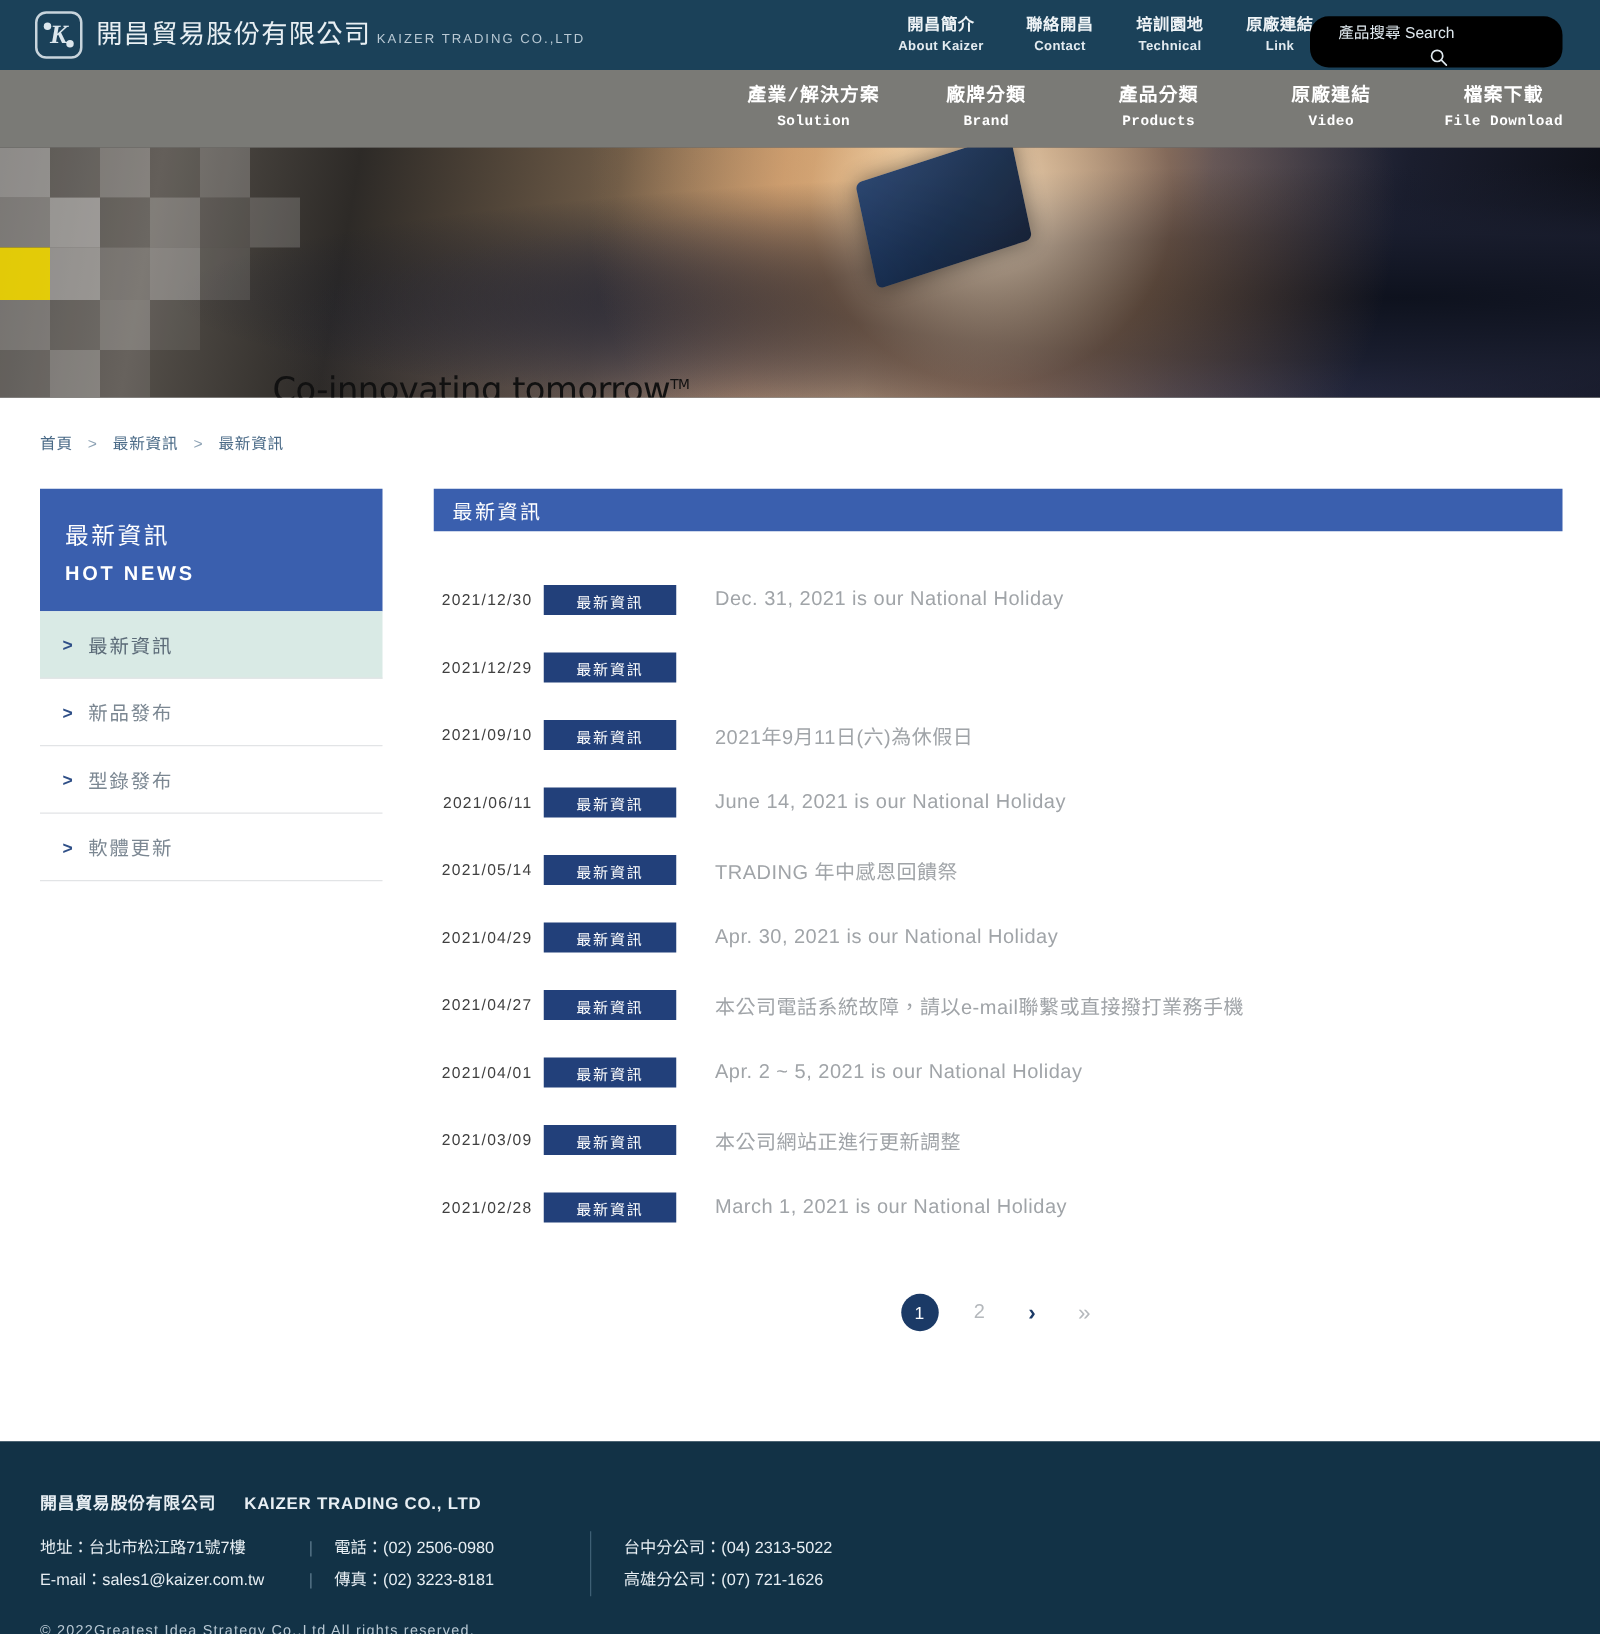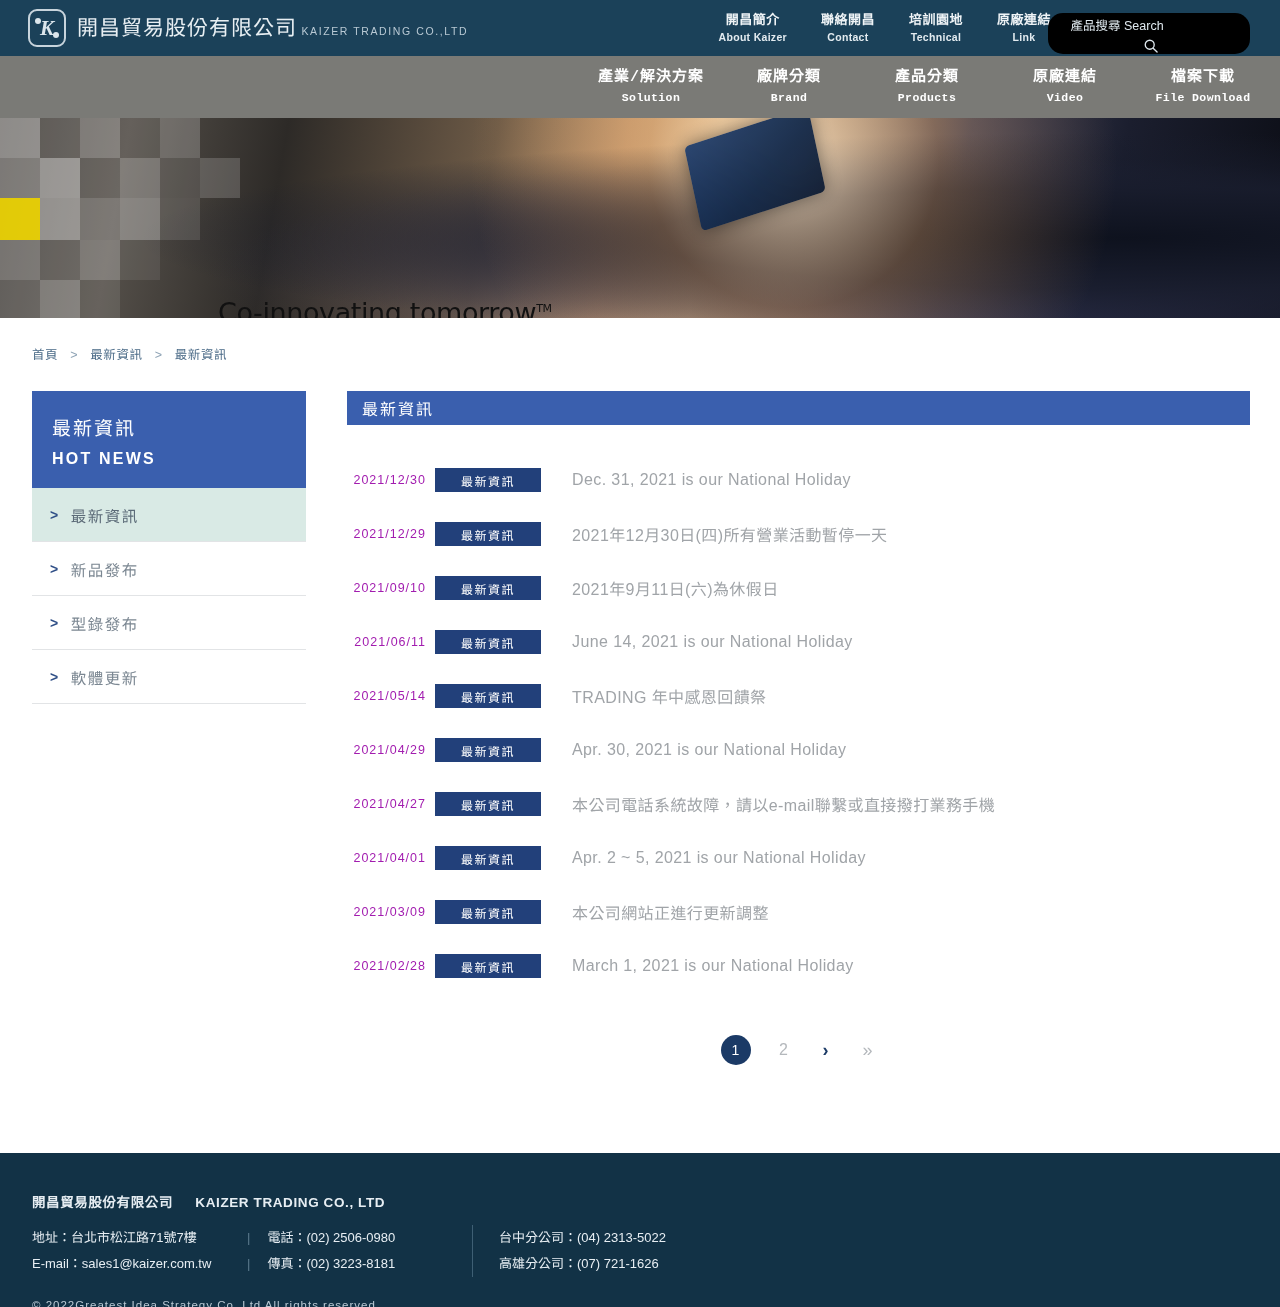--- a/index.html
+++ b/index.html
@@ -253,21 +253,21 @@
   .news-row {
     display: flex;
     align-items: center;
     height: 54px;
     text-decoration: none;
   }
   .news-date {
     width: 88px;
     flex: none;
     font-size: 12.5px;
-    color: #a21caf;
+    color: #404040;
     letter-spacing: 1px;
     text-align: right;
     padding-right: 9px;
   }
   .news-tag {
     flex: none;
     width: 106px;
     height: 24px;
     background: #22407a;
     color: #fff;
@@ -489,21 +489,20 @@
 
       <a class="news-row" href="#">
         <span class="news-date">2021/12/30</span>
         <span class="news-tag">最新資訊</span>
         <span class="news-title">Dec. 31, 2021 is our National Holiday</span>
       </a>
 
       <a class="news-row" href="#">
         <span class="news-date">2021/12/29</span>
         <span class="news-tag">最新資訊</span>
-        <span class="news-title">2021年12月30日(四)所有營業活動暫停一天</span>
       </a>
 
       <a class="news-row" href="#">
         <span class="news-date">2021/09/10</span>
         <span class="news-tag">最新資訊</span>
         <span class="news-title">2021年9月11日(六)為休假日</span>
       </a>
 
       <a class="news-row" href="#">
         <span class="news-date">2021/06/11</span>

